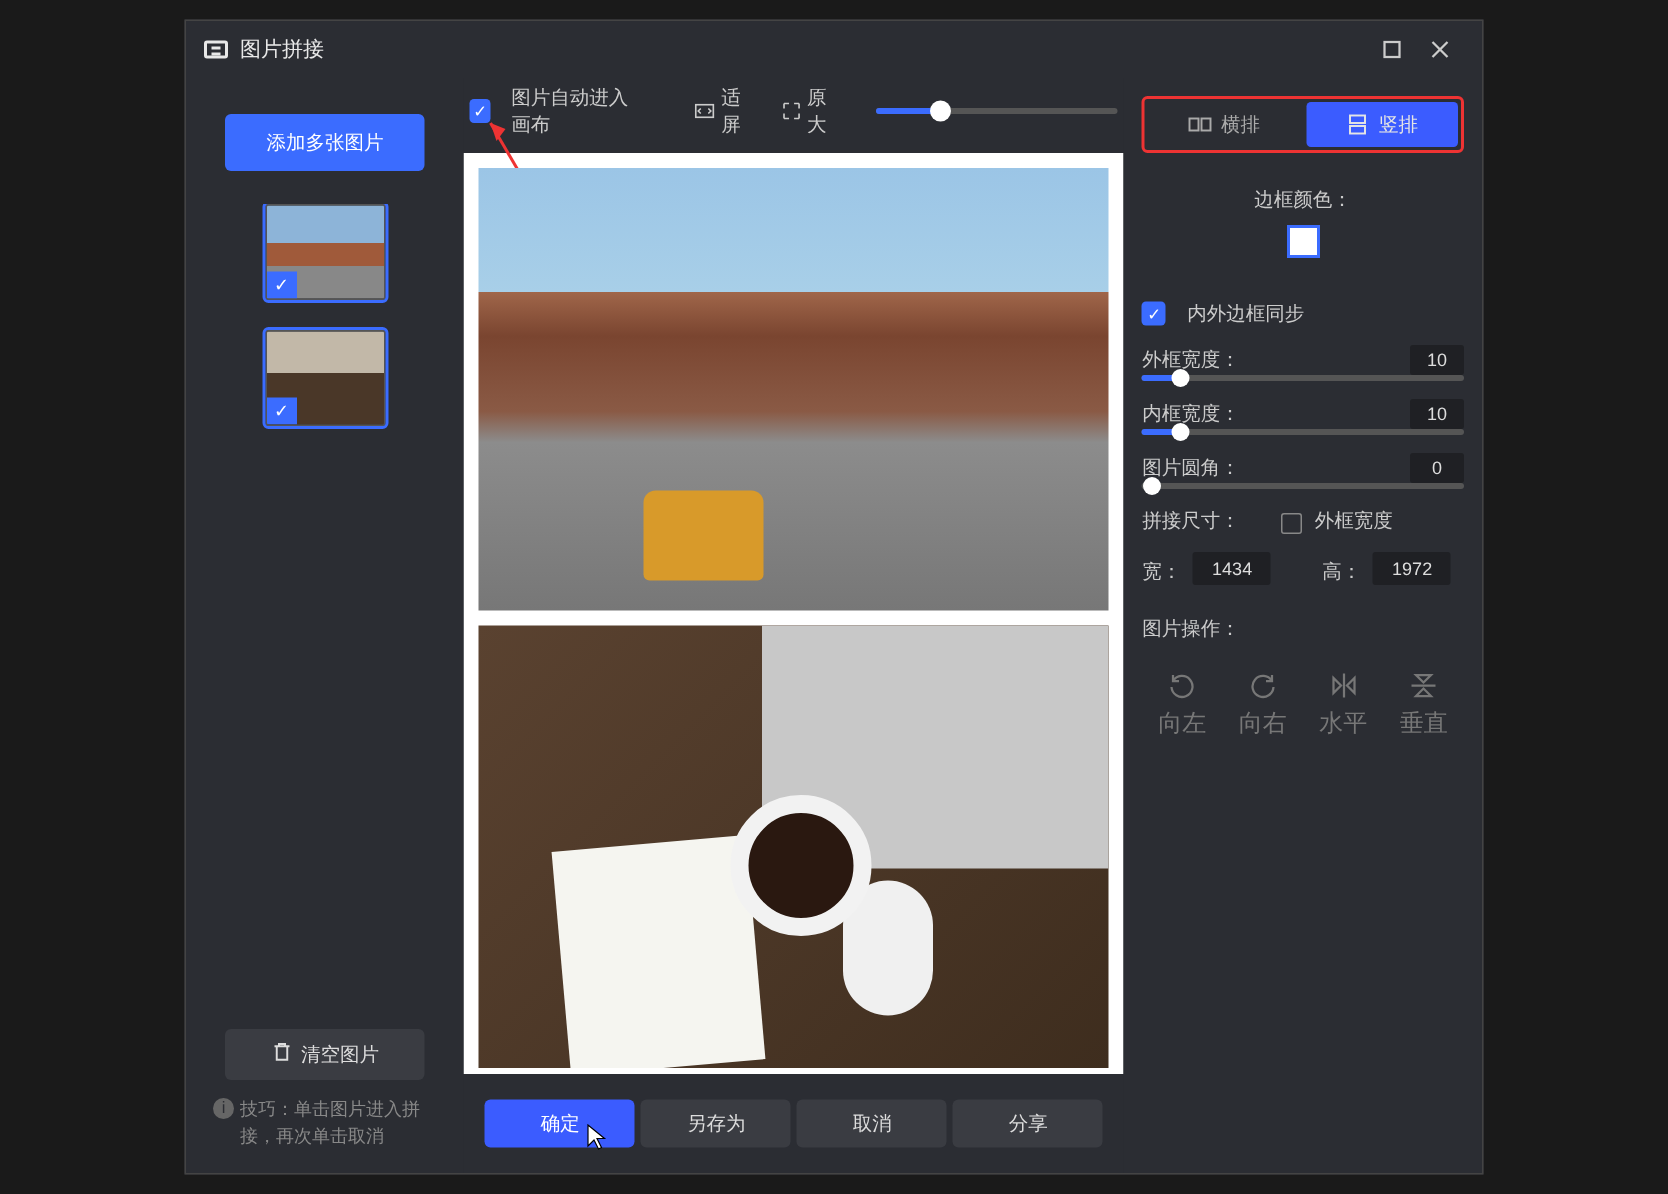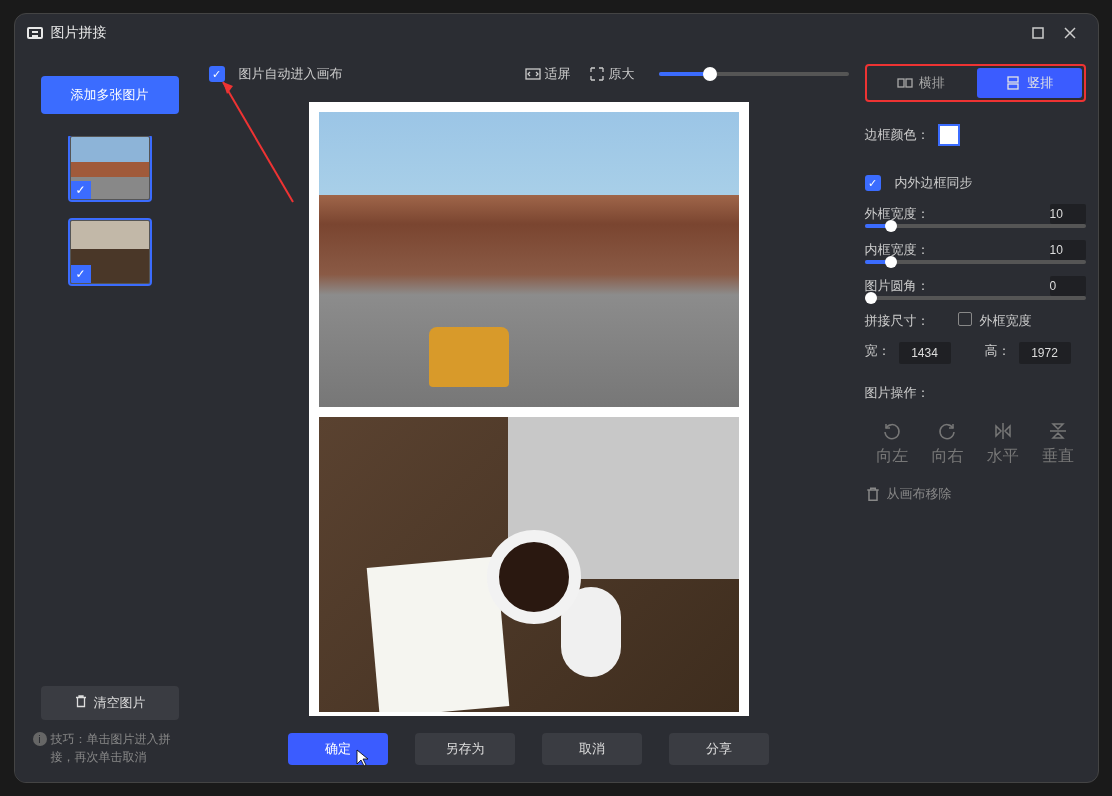--- a/index.html
+++ b/index.html
@@ -1,17 +1,17 @@
 <!DOCTYPE html>
 <html><head>
 <meta charset="utf-8">
 <style>
 * { margin: 0; padding: 0; box-sizing: border-box; font-family: "Microsoft YaHei", sans-serif; }
 body { background: #1a1a1a; display: flex; justify-content: center; align-items: center; height: 796px; }
-.window { width: 1085px; height: 770px; background: #2b2d33; border-radius: 12px; display: flex; flex-direction: column; overflow: hidden; border: 1px solid #444; }
+.window { width: 866px; height: 770px; background: #2b2d33; border-radius: 0; display: flex; flex-direction: column; overflow: hidden; border: 1px solid #444; }
 .titlebar { height: 38px; display: flex; align-items: center; padding: 0 12px; color: #e8e8e8; font-size: 14px; }
 .titlebar-icon { width: 16px; height: 12px; border: 2px solid #e8e8e8; border-radius: 2px; margin-right: 8px; position: relative; }
 .titlebar-icon::before { content:""; position:absolute; left:3px; top:2px; right:3px; height:2px; background:#e8e8e8; }
 .titlebar-icon::after { content:""; position:absolute; left:3px; top:6px; right:3px; height:2px; background:#e8e8e8; }
 .titlebar-spacer { flex: 1; }
 .window-btn { width: 32px; height: 24px; display: flex; align-items: center; justify-content: center; color: #ccc; cursor: pointer; }
 .window-btn svg { width: 14px; height: 14px; }
 .body-row { flex: 1; display: flex; min-height: 0; }
 .left-panel { width: 190px; background: #2b2d33; display: flex; flex-direction: column; padding: 10px 16px; }
 .add-btn { background: #3b6cff; color: #fff; border: none; border-radius: 4px; padding: 10px 8px; font-size: 13px; cursor: pointer; margin: 14px 10px 22px 10px; }
@@ -40,39 +40,39 @@
 .canvas-bg { background: #fff; padding: 10px; display: flex; flex-direction: column; gap: 10px; margin-top: 10px; }
 .slot { width: 420px; height: 295px; position: relative; overflow: hidden; }
 .slot1 { background: linear-gradient(to bottom, #9bc5e6 0%, #a8cfe8 28%, #a0664a 28%, #7a4530 38%, #8a5a45 55%, #8c8c8c 62%, #777 100%); }
 .slot1::after { content:""; position:absolute; left:110px; bottom:20px; width:80px; height:60px; background:#d89a2a; border-radius:8px 8px 4px 4px; }
 .slot2 { background: linear-gradient(135deg, #5a4230 0%, #3e2d1e 100%); }
 .slot2::before { content:""; position:absolute; right:0; top:0; width:55%; height:55%; background:#c8c8c8; }
 .slot2::after { content:""; position:absolute; left:40%; bottom:30%; width:70px; height:70px; border-radius:50%; background:#2a1810; border:12px solid #f2f2f2; }
 .slot2 .mouse { position:absolute; right:28%; bottom:12%; width:60px; height:90px; background:#f0f0f0; border-radius:30px; }
 .slot2 .notebook { position:absolute; left:13%; bottom:0; width:130px; height:150px; background:#f5f5f0; transform:rotate(-5deg); }
 
-.bottom-btns { height: 66px; display: flex; align-items: center; justify-content: center; gap: 27px; }
+.bottom-btns { height: 66px; display: flex; align-items: center; justify-content: center; gap: 4px; }
 .action-btn { width: 100px; height: 32px; border: none; border-radius: 4px; background: #3a3c42; color: #ddd; font-size: 13px; cursor: pointer; }
 .action-btn.primary { background: #3b5cff; color: #fff; position: relative; }
 .cursor { position: absolute; right: 18px; bottom: -2px; }
 
 .right-panel { width: 245px; padding: 12px 12px 0 12px; color: #ccc; font-size: 13px; display: flex; flex-direction: column; gap: 12px; }
 .orient-row { display: flex; gap: 4px; border: 2px solid #e33; border-radius: 4px; padding: 2px; }
 .orient-btn { flex: 1; height: 30px; display: flex; align-items: center; justify-content: center; gap: 6px; color: #aaa; cursor: pointer; border-radius: 3px; }
 .orient-btn.active { background: #3b5cff; color: #e5e5e5; }
 .orient-btn svg { width: 16px; height: 14px; }
 .row-label { display: flex; align-items: center; gap: 8px; }
 .color-swatch { width: 22px; height: 22px; background: #fff; border: 2px solid #3b6cff; }
 .slider-row { display: flex; align-items: center; gap: 8px; }
 .slider-row .label { width: 100px; }
-.slider-row .val { width: 36px; height: 20px; background: #1f2024; border-radius: 2px; font-size: 12px; line-height: 20px; color:#ddd; }
+.slider-row .val { width: 36px; height: 20px; background: #1f2024; border-radius: 2px; text-align: center; font-size: 12px; line-height: 20px; color:#ddd; }
 .pslider { flex: 1; height: 4px; background: #555; border-radius: 2px; position: relative; }
 .pslider .fill { position: absolute; left: 0; top: 0; bottom: 0; background: #3b6cff; border-radius: 2px; }
 .pslider .knob { position: absolute; top: 50%; width: 12px; height: 12px; background: #fff; border-radius: 50%; transform: translate(-50%, -50%); }
-.size-row { display: flex; align-items: flex-start; gap: 8px; font-size: 13px; }
+.size-row { display: flex; align-items: flex-end; gap: 8px; font-size: 13px; }
 .size-row .inp { width: 52px; height: 22px; background: #1f2024; border-radius: 2px; text-align: center; font-size: 12px; line-height: 22px; color:#ddd; }
 .lock-chk { width: 14px; height: 14px; border: 1px solid #888; border-radius: 2px; display: inline-block; }
 .ops-row { display: flex; justify-content: space-around; padding-top: 6px; color: #777; font-size: 16px; }
 .op-item { display: flex; flex-direction: column; align-items: center; gap: 4px; cursor: pointer; }
 .op-item svg { width: 22px; height: 22px; }
 .remove-row { display: flex; align-items: center; gap: 6px; color: #888; padding-top: 6px; cursor: pointer; }
 .remove-row svg { width: 16px; height: 16px; }
 </style>
 </head>
 <body>
@@ -183,21 +183,21 @@
         </div>
         <div class="orient-btn active">
           <svg viewBox="0 0 16 14" stroke="currentColor" fill="none" stroke-width="1.3">
               <rect x="3" y="1" width="10" height="5"></rect>
               <rect x="3" y="8" width="10" height="5"></rect>
             </svg>
           <span>竖排</span>
         </div>
       </div>
 
-      <div class="row-label" style="margin-top:10px;">
+      <div class="row-label" style="margin-top:10px;flex-direction:column;">
         <span>边框颜色：</span>
         <span class="color-swatch"></span>
       </div>
 
       <label class="row-label" style="margin-top:16px;">
         <span class="cbx">✓</span>
         <span>内外边框同步</span>
       </label>
 
       <div>
@@ -273,21 +273,15 @@
           <span>水平</span>
         </div>
         <div class="op-item">
           <svg viewBox="0 0 22 22" stroke="#777" fill="none" stroke-width="1.5">
               <path d="M3 11h16M6 4h10l-5 5zM6 18h10l-5-5z"></path>
             </svg>
           <span>垂直</span>
         </div>
       </div>
 
-      <div class="remove-row">
-        <svg viewBox="0 0 14 14" stroke="#888" fill="none" stroke-width="1.3">
-            <path d="M2 3.5h10M5 3.5V2h4v1.5M3.5 3.5v9h7v-9"></path>
-          </svg>
-        <span>从画布移除</span>
-      </div>
     </div>
   </div>
 </div>
 
 </body></html>

